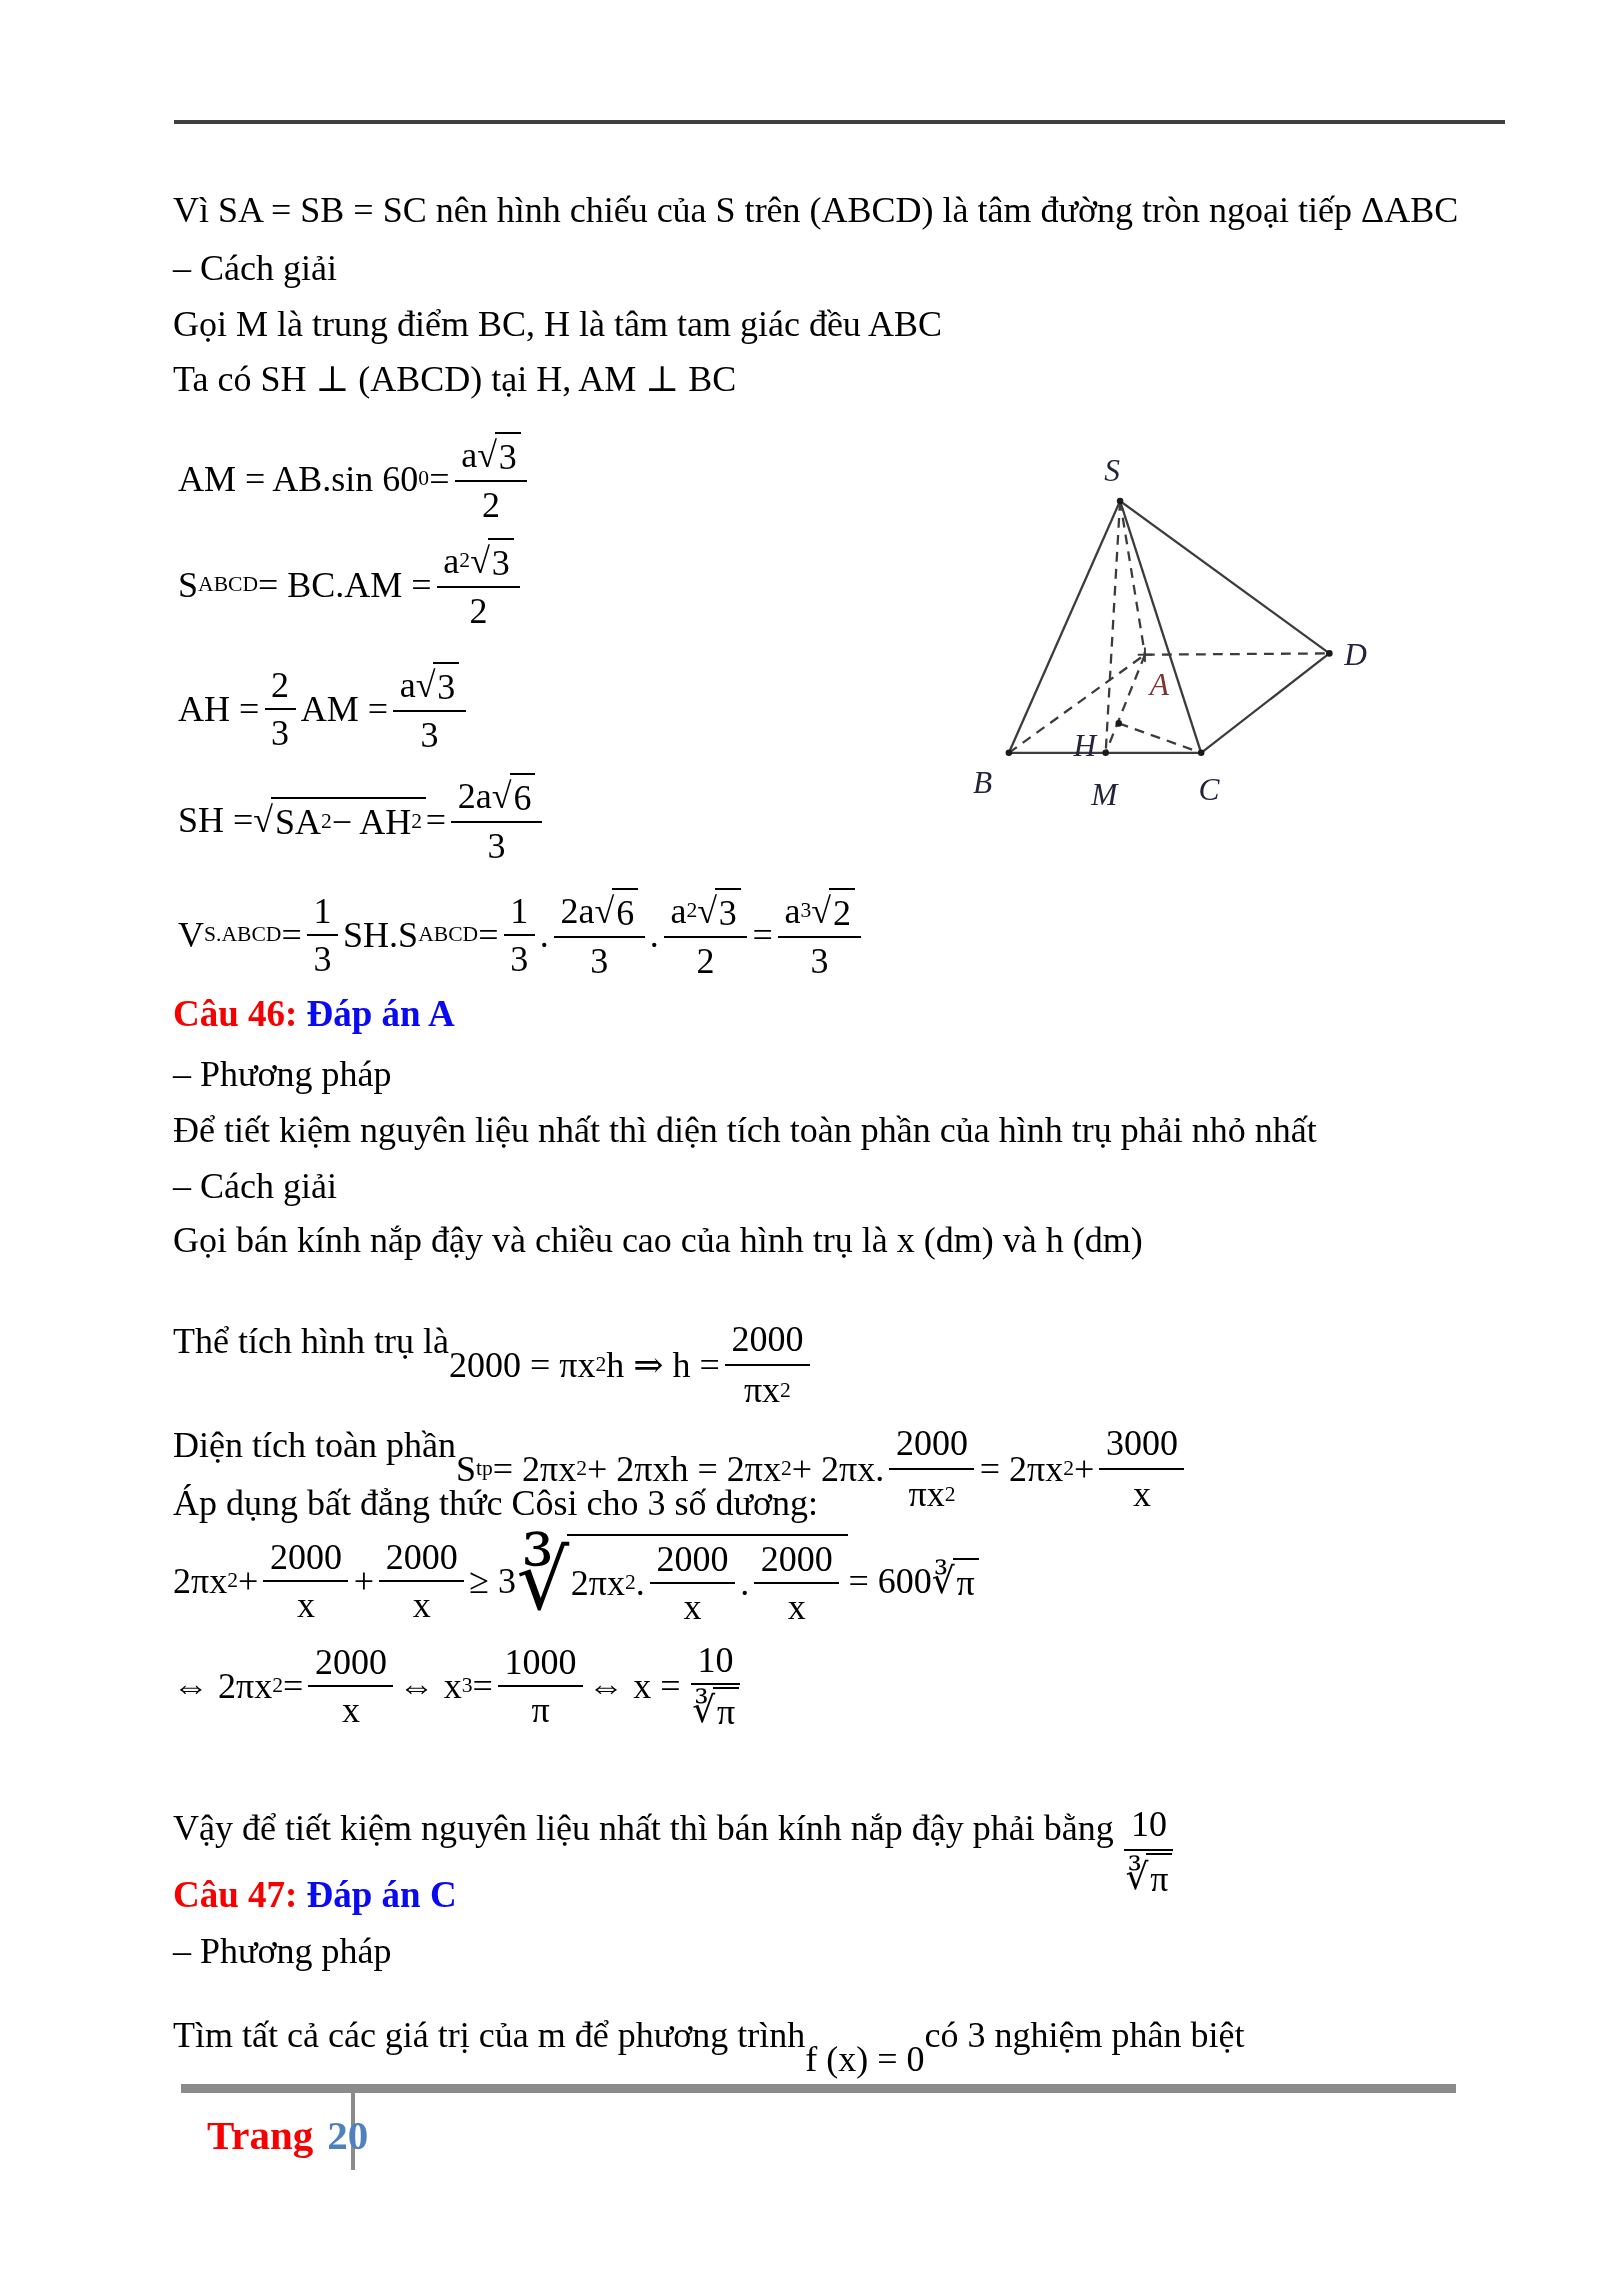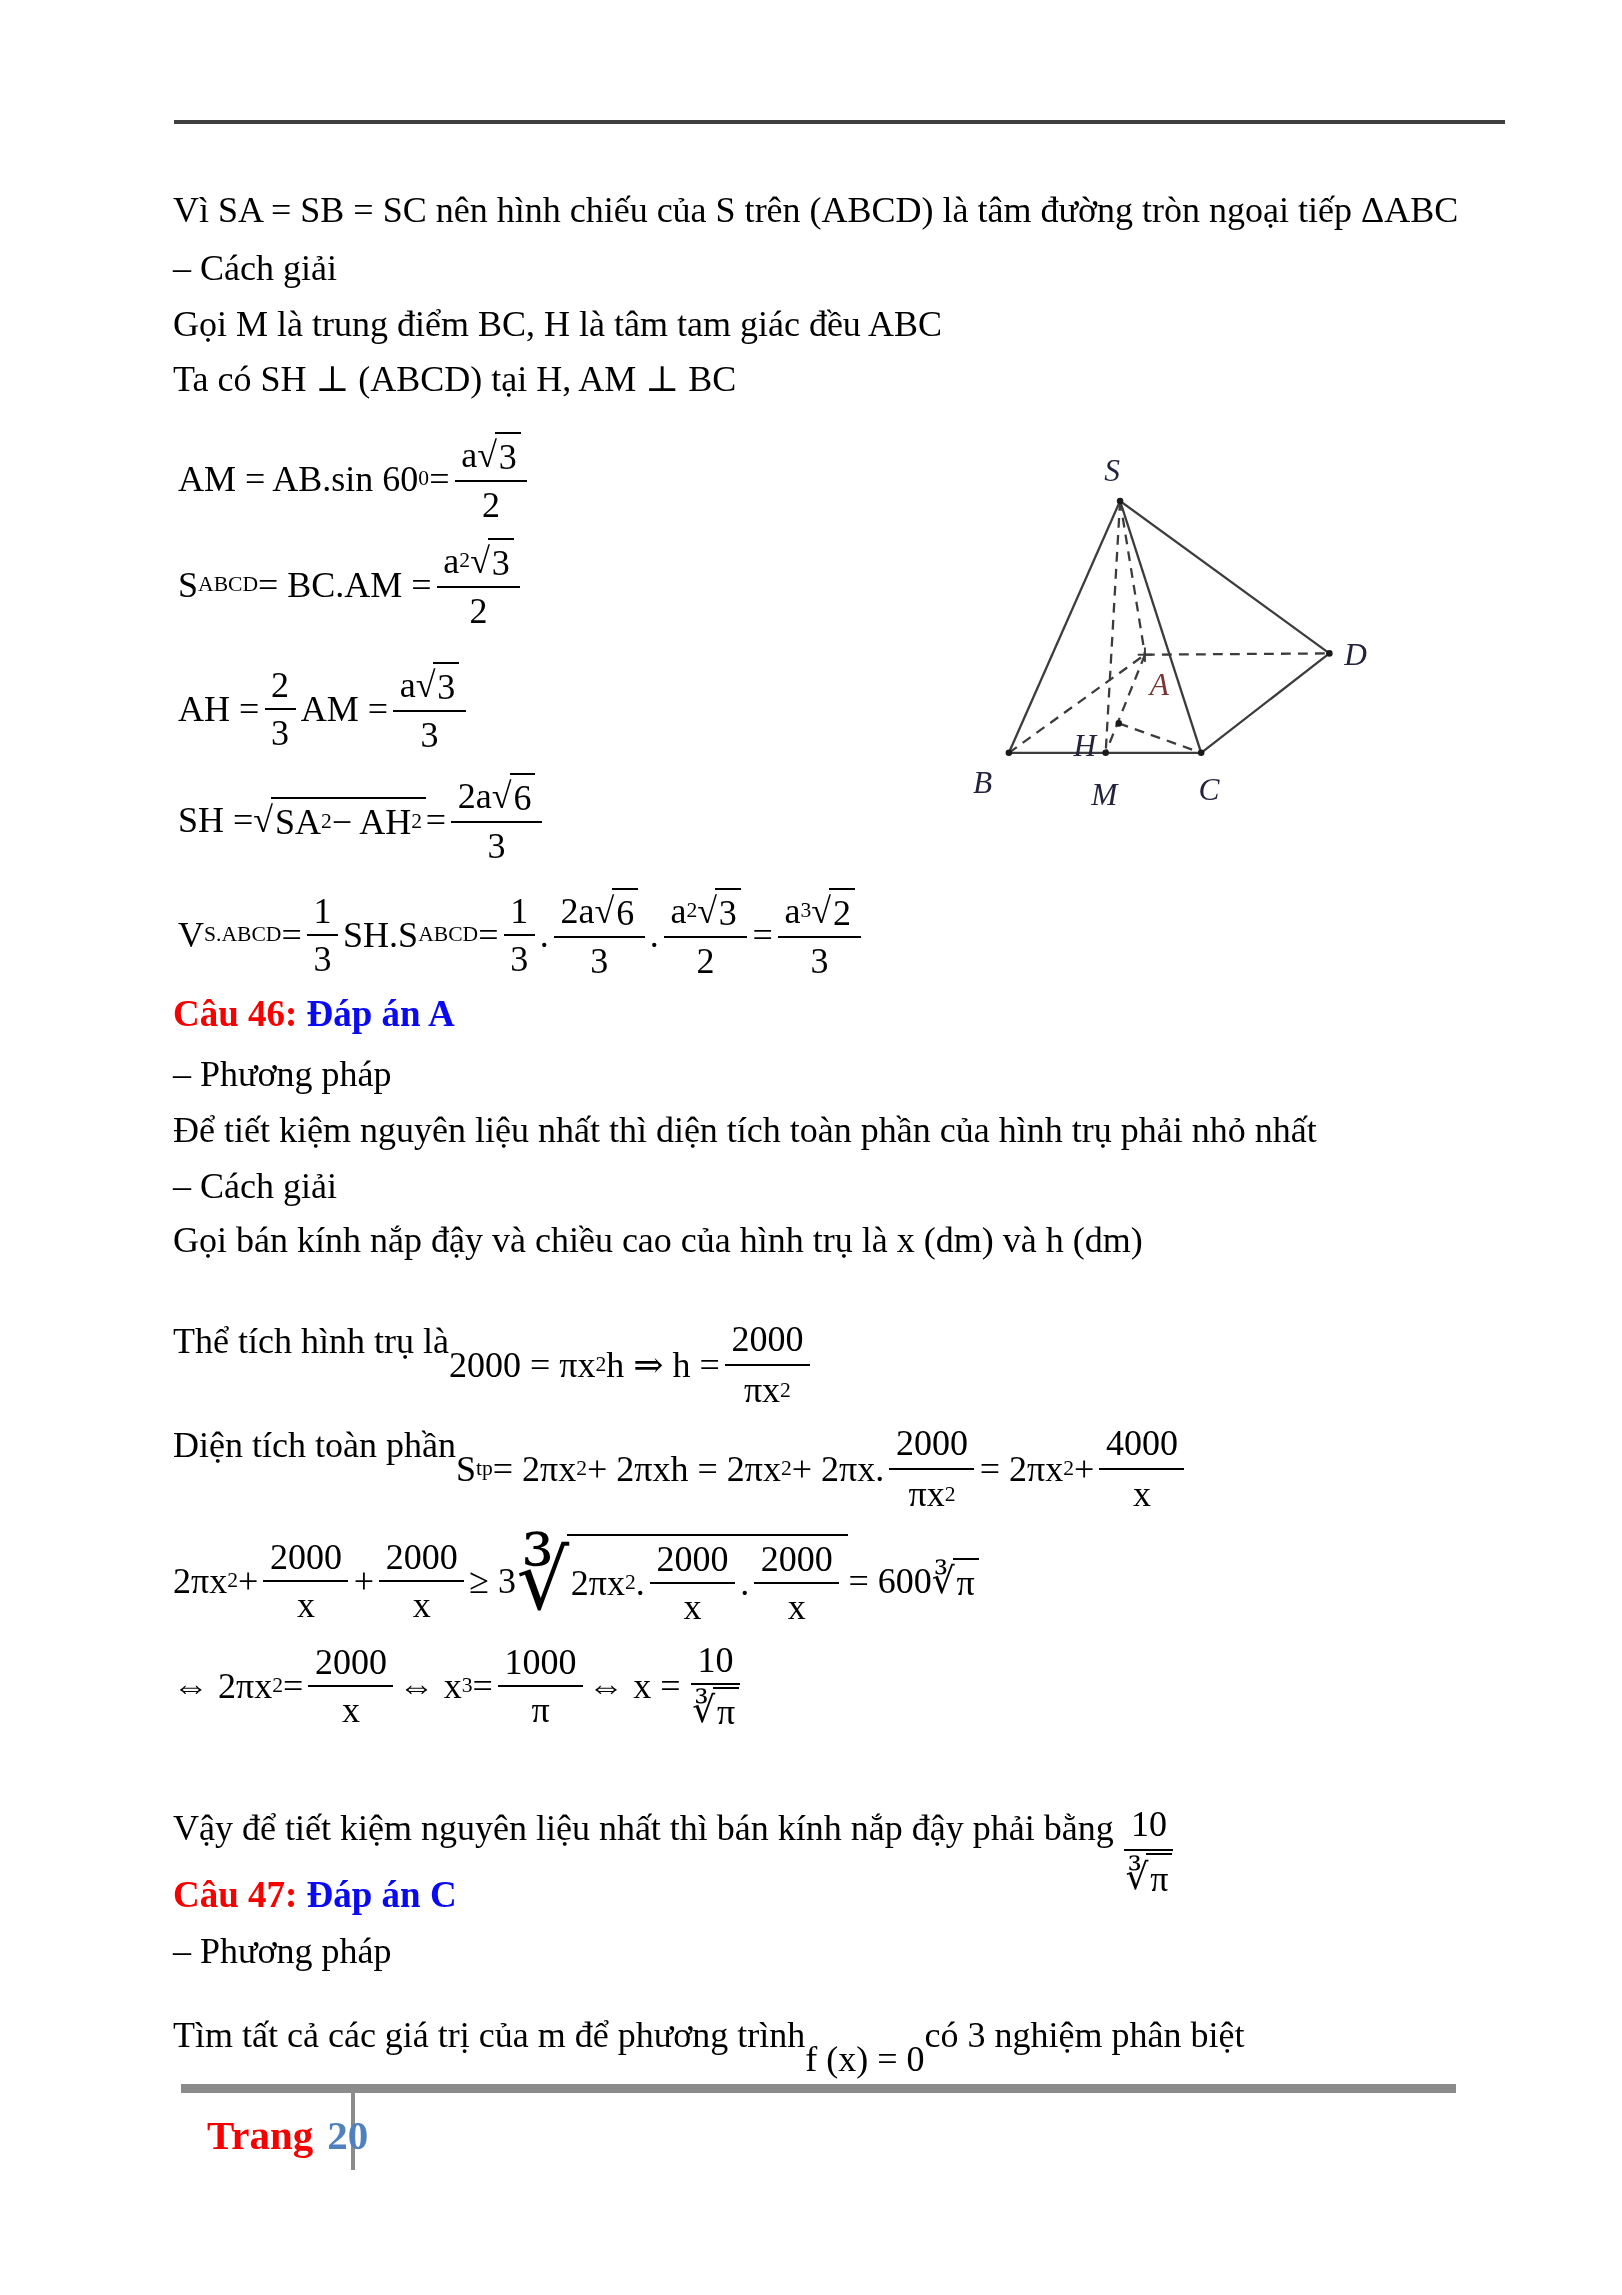--- a/index.html
+++ b/index.html
@@ -277,29 +277,30 @@
           <span class="den">
             <span class="mt">πx</span>
             <sup>2</sup>
           </span>
         </span>
         <span class="mt"> = 2πx</span>
         <sup>2</sup>
         <span class="mt"> + </span>
         <span class="frac">
           <span class="num">
-            <span class="mt">4000</span>
+            <span class="mt">3000</span>
           </span>
           <span class="den">
             <span class="mt">x</span>
           </span>
         </span>
       </span>
   </div>
 
+  <div class="p" style="top:1481px">Áp dụng bất đẳng thức Côsi cho 3 số dương:</div>
 
   <div class="formula" style="top:1534px;left:173px">
       <span class="mt">2πx</span>
       <sup>2</sup>
       <span class="mt"> + </span>
       <span class="frac">
         <span class="num">
           <span class="mt">2000</span>
         </span>
         <span class="den">

